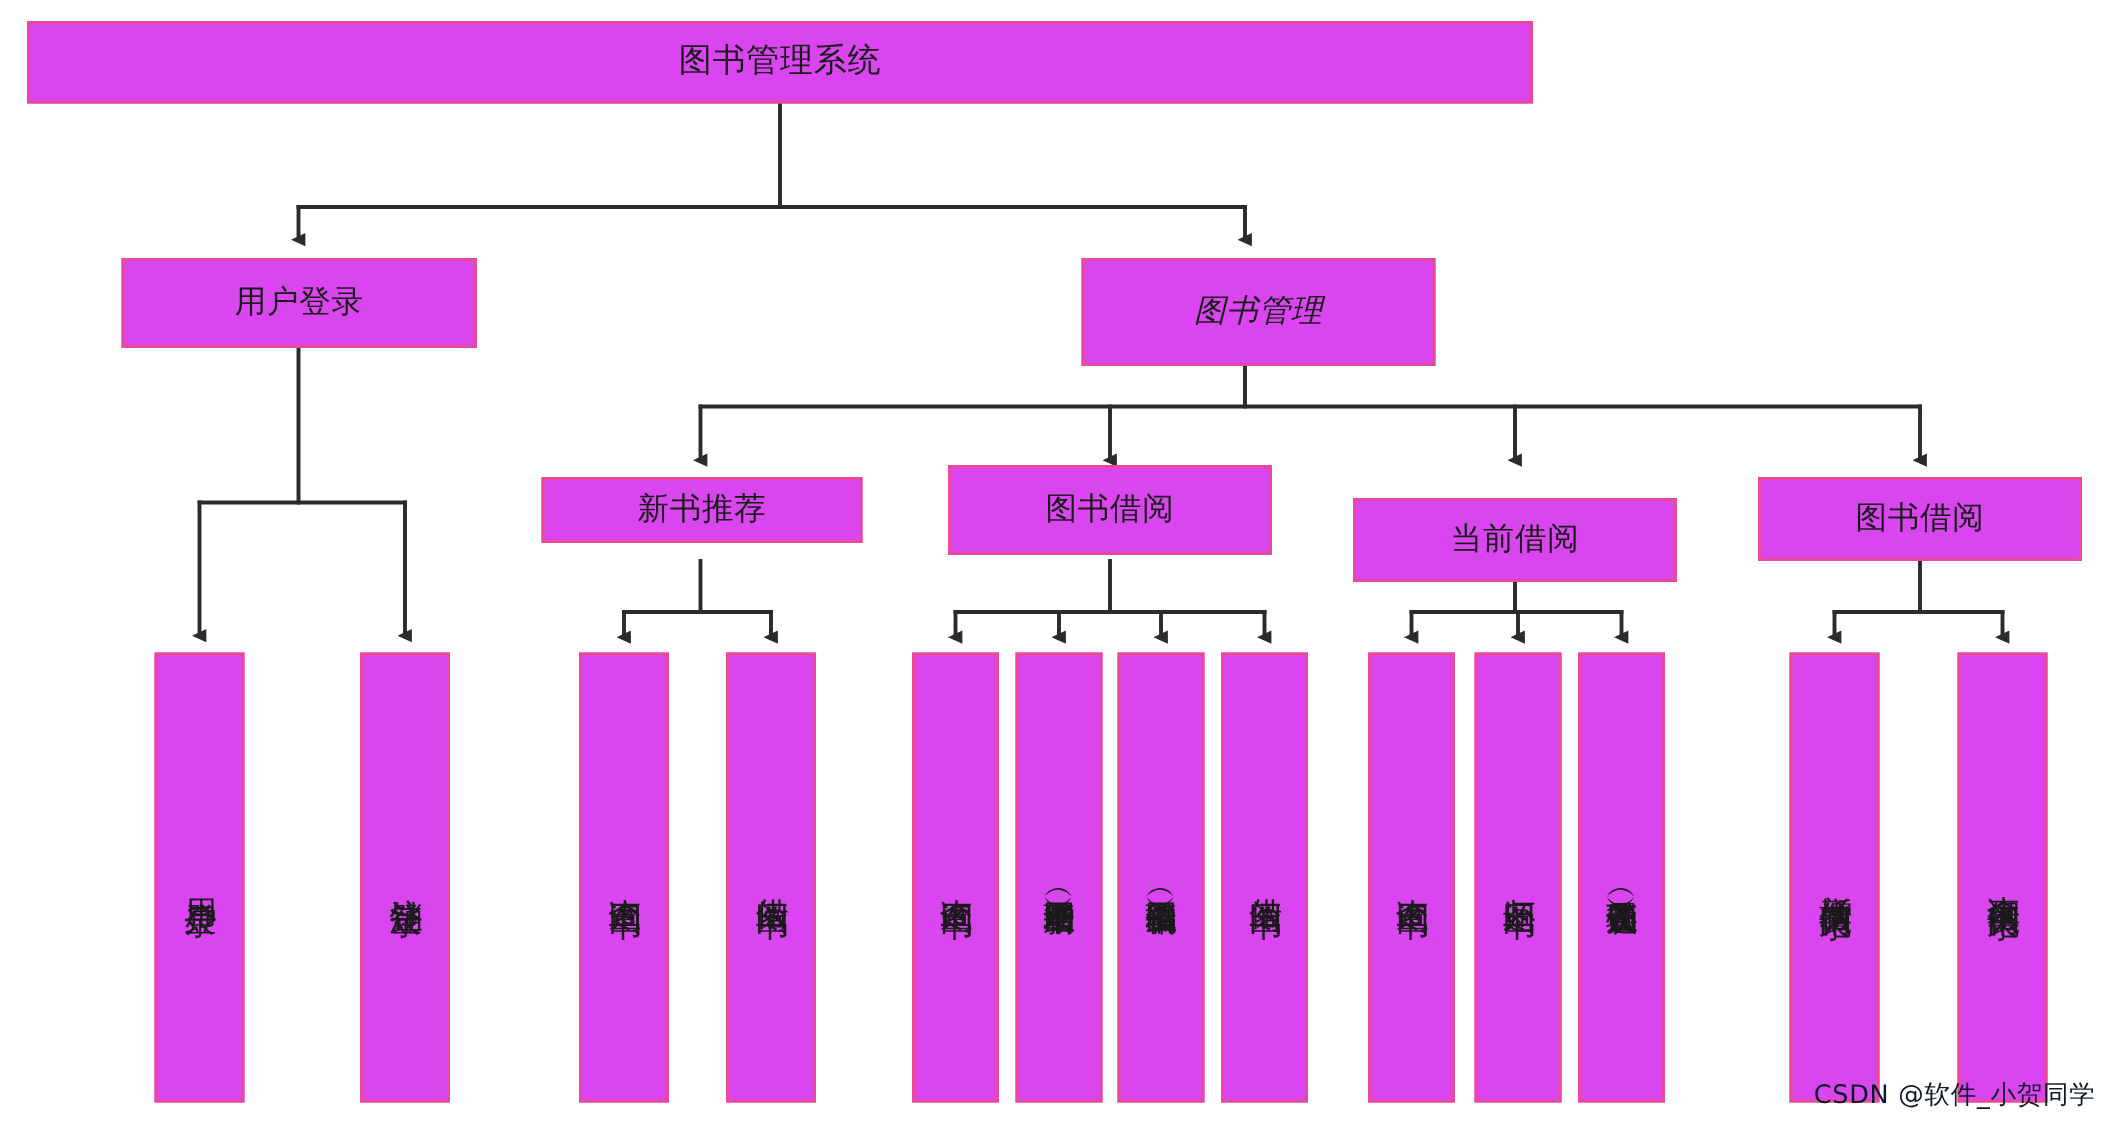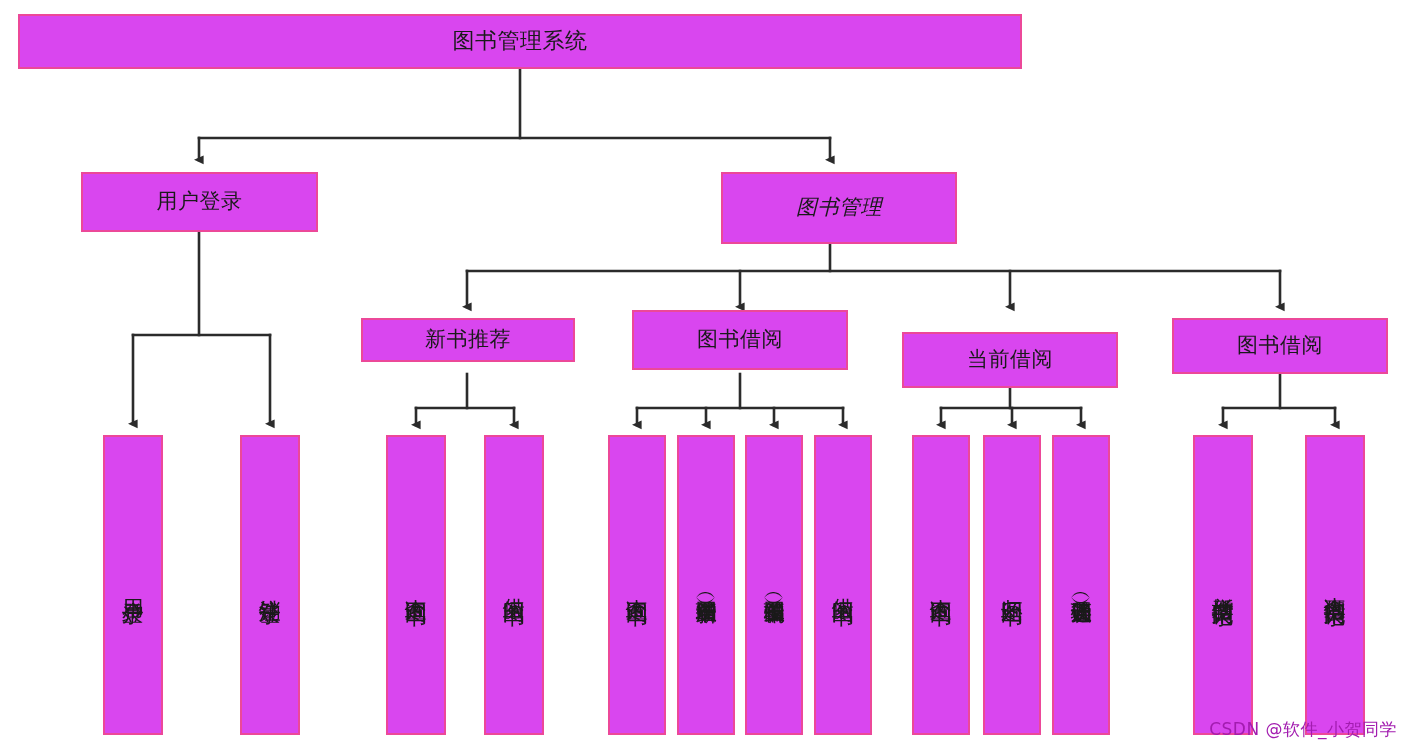--- a/index.html
+++ b/index.html
@@ -62,21 +62,21 @@
     font-size: 21px;
   }
   #root-node .label {
     font-size: 22px;
   }
   #watermark {
     position: absolute;
     right: 8px;
     bottom: 6px;
     font-size: 17px;
-    color: #a21caf;
+    color: #0f172a;
     letter-spacing: 0.5px;
     white-space: nowrap;
   }
 </style>
 </head>
 <body>
 
 <div id="canvas">
 
   <svg id="edges" viewBox="0 0 1405 747" xmlns="http://www.w3.org/2000/svg">

